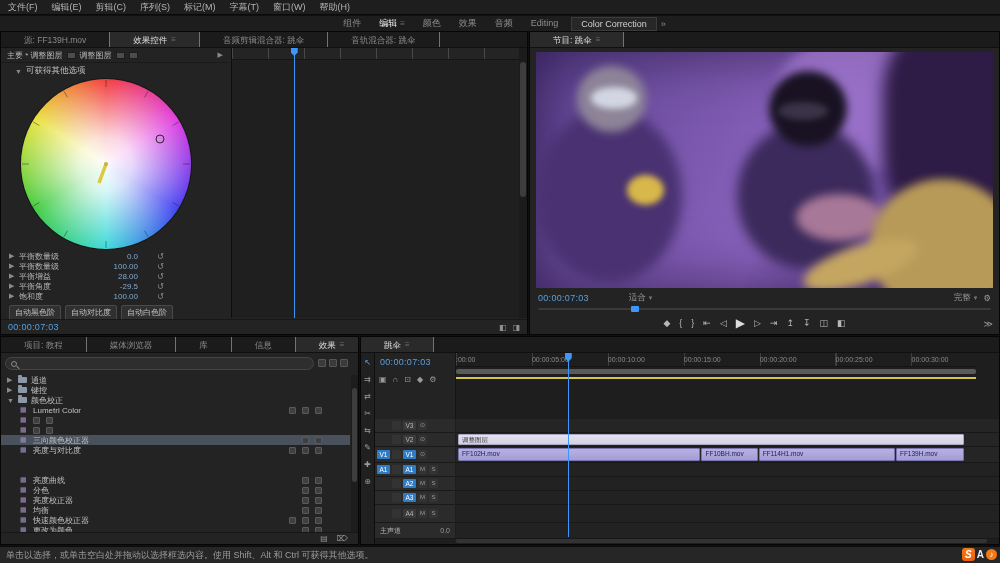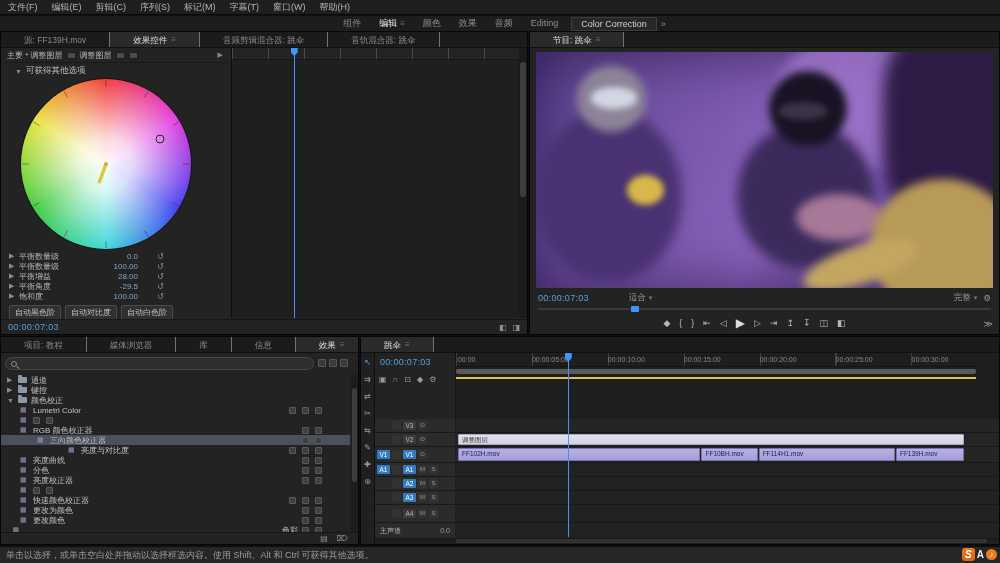--- a/index.html
+++ b/index.html
@@ -390,44 +390,43 @@
       </div>
       <div class="fx-row" style="padding-left: 19px;">
         <span class="effect-ico">▦</span>
         <span class="badges">
           <span class="badge"></span>
           <span class="badge"></span>
         </span>
       </div>
       <div class="fx-row" style="padding-left: 19px;">
         <span class="effect-ico">▦</span>
-        <span class="fx-label">RGB 颜色校正器</span>
-        <span class="badges">
-          <span class="badge"></span>
-          <span class="badge"></span>
-        </span>
-      </div>
-      <div class="fx-row selected" style="padding-left: 36px;">
+        <span class="badges">
+          <span class="badge"></span>
+          <span class="badge"></span>
+        </span>
+      </div>
+      <div class="fx-row selected" style="padding-left: 19px;">
         <span class="effect-ico">▦</span>
         <span class="fx-label">三向颜色校正器</span>
         <span class="badges">
           <span class="badge"></span>
           <span class="badge"></span>
         </span>
       </div>
-      <div class="fx-row" style="padding-left: 19px; margin-left: 48px;">
+      <div class="fx-row" style="padding-left: 19px;">
         <span class="effect-ico">▦</span>
         <span class="fx-label">亮度与对比度</span>
         <span class="badges">
           <span class="badge"></span>
           <span class="badge"></span>
           <span class="badge"></span>
         </span>
       </div>
-      <div class="fx-row" style="padding-left: 19px;">
+      <div class="fx-row" style="padding-left: 19px; margin-top: 20px;">
         <span class="effect-ico">▦</span>
         <span class="fx-label">亮度曲线</span>
         <span class="badges">
           <span class="badge"></span>
           <span class="badge"></span>
         </span>
       </div>
       <div class="fx-row" style="padding-left: 19px;">
         <span class="effect-ico">▦</span>
         <span class="fx-label">分色</span>
@@ -439,20 +438,21 @@
       <div class="fx-row" style="padding-left: 19px;">
         <span class="effect-ico">▦</span>
         <span class="fx-label">亮度校正器</span>
         <span class="badges">
           <span class="badge"></span>
           <span class="badge"></span>
         </span>
       </div>
       <div class="fx-row" style="padding-left: 19px;">
         <span class="effect-ico">▦</span>
+        <span class="fx-label">均衡</span>
         <span class="badges">
           <span class="badge"></span>
           <span class="badge"></span>
         </span>
       </div>
       <div class="fx-row" style="padding-left: 19px;">
         <span class="effect-ico">▦</span>
         <span class="fx-label">快速颜色校正器</span>
         <span class="badges">
           <span class="badge"></span>

